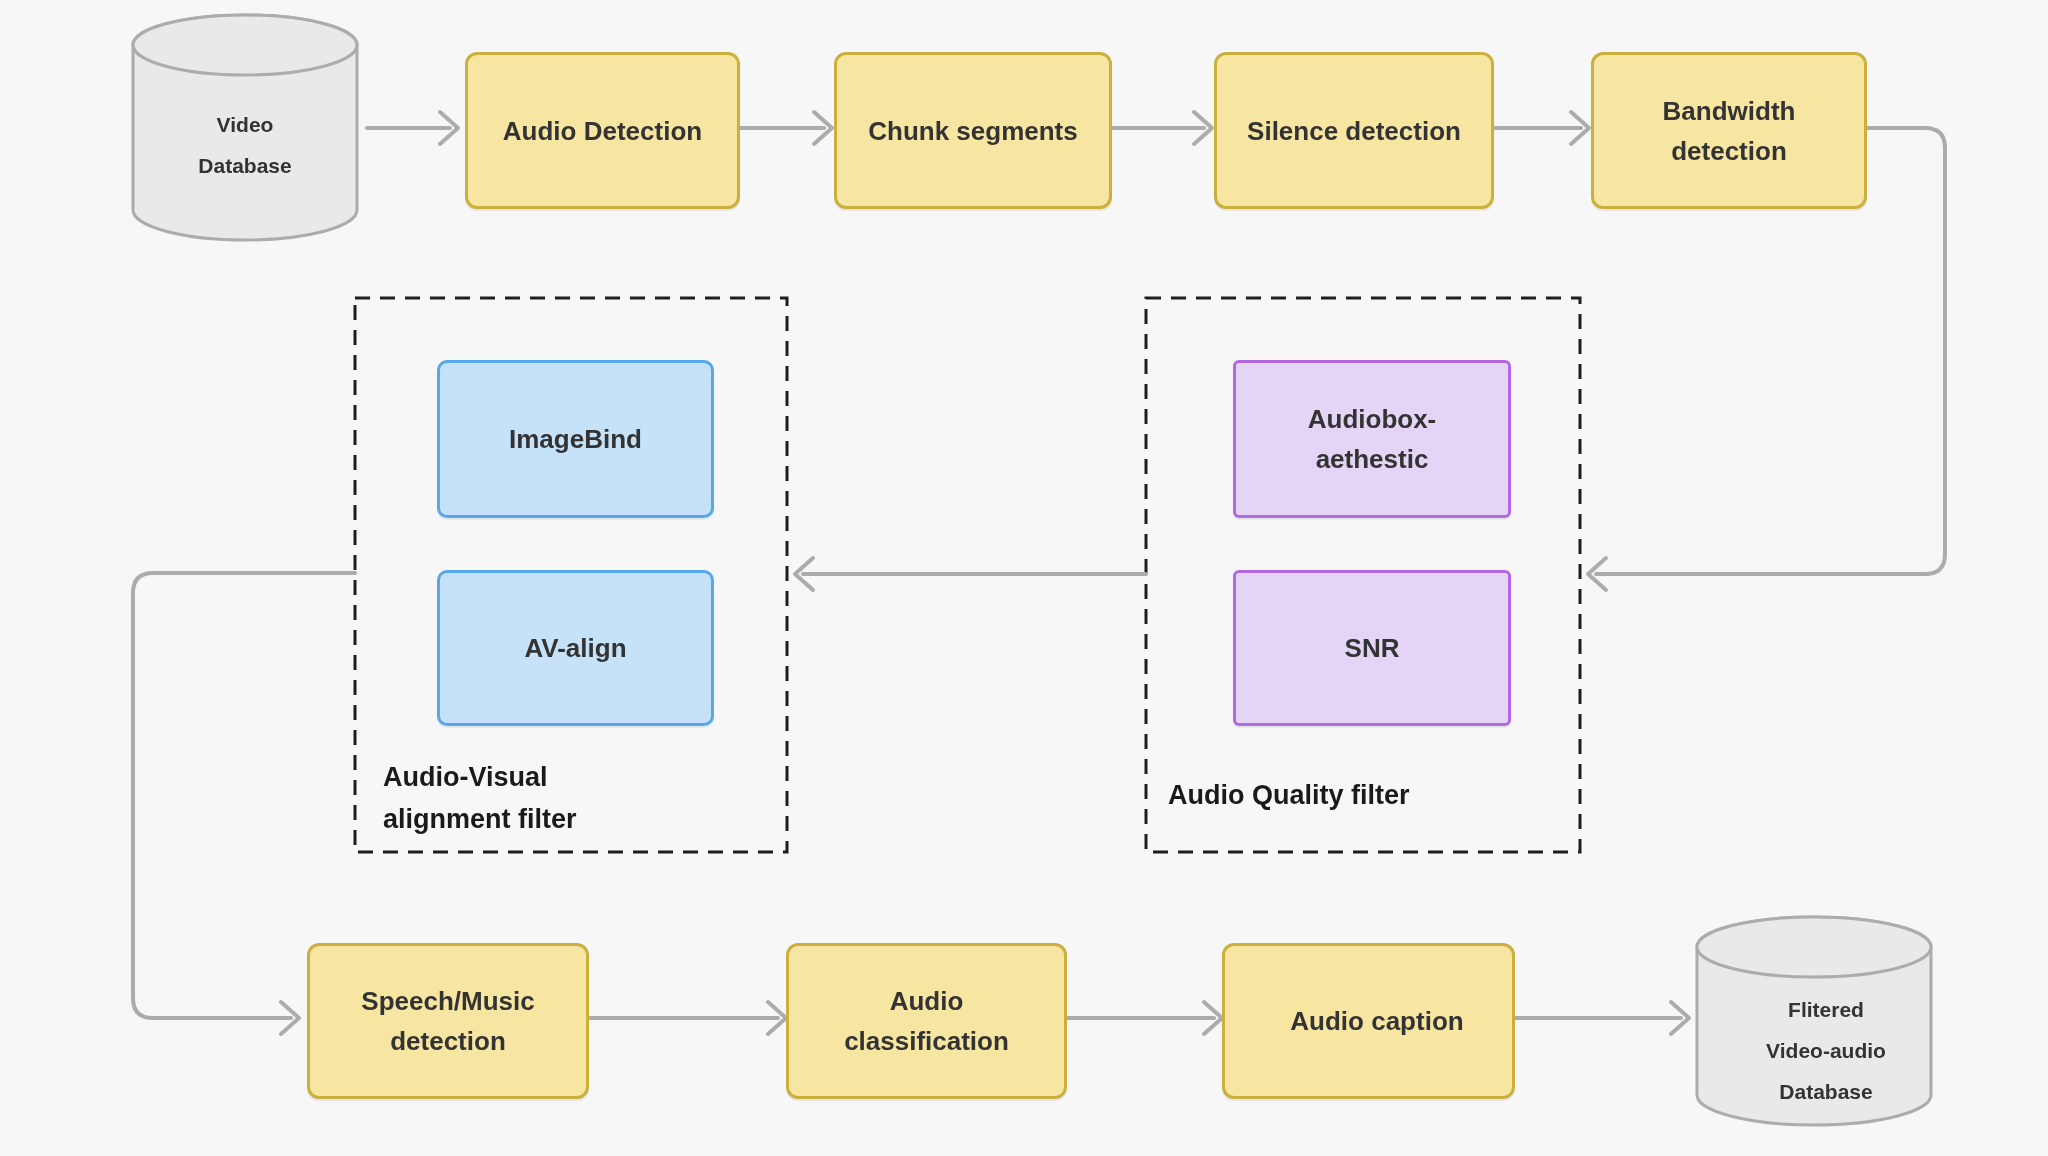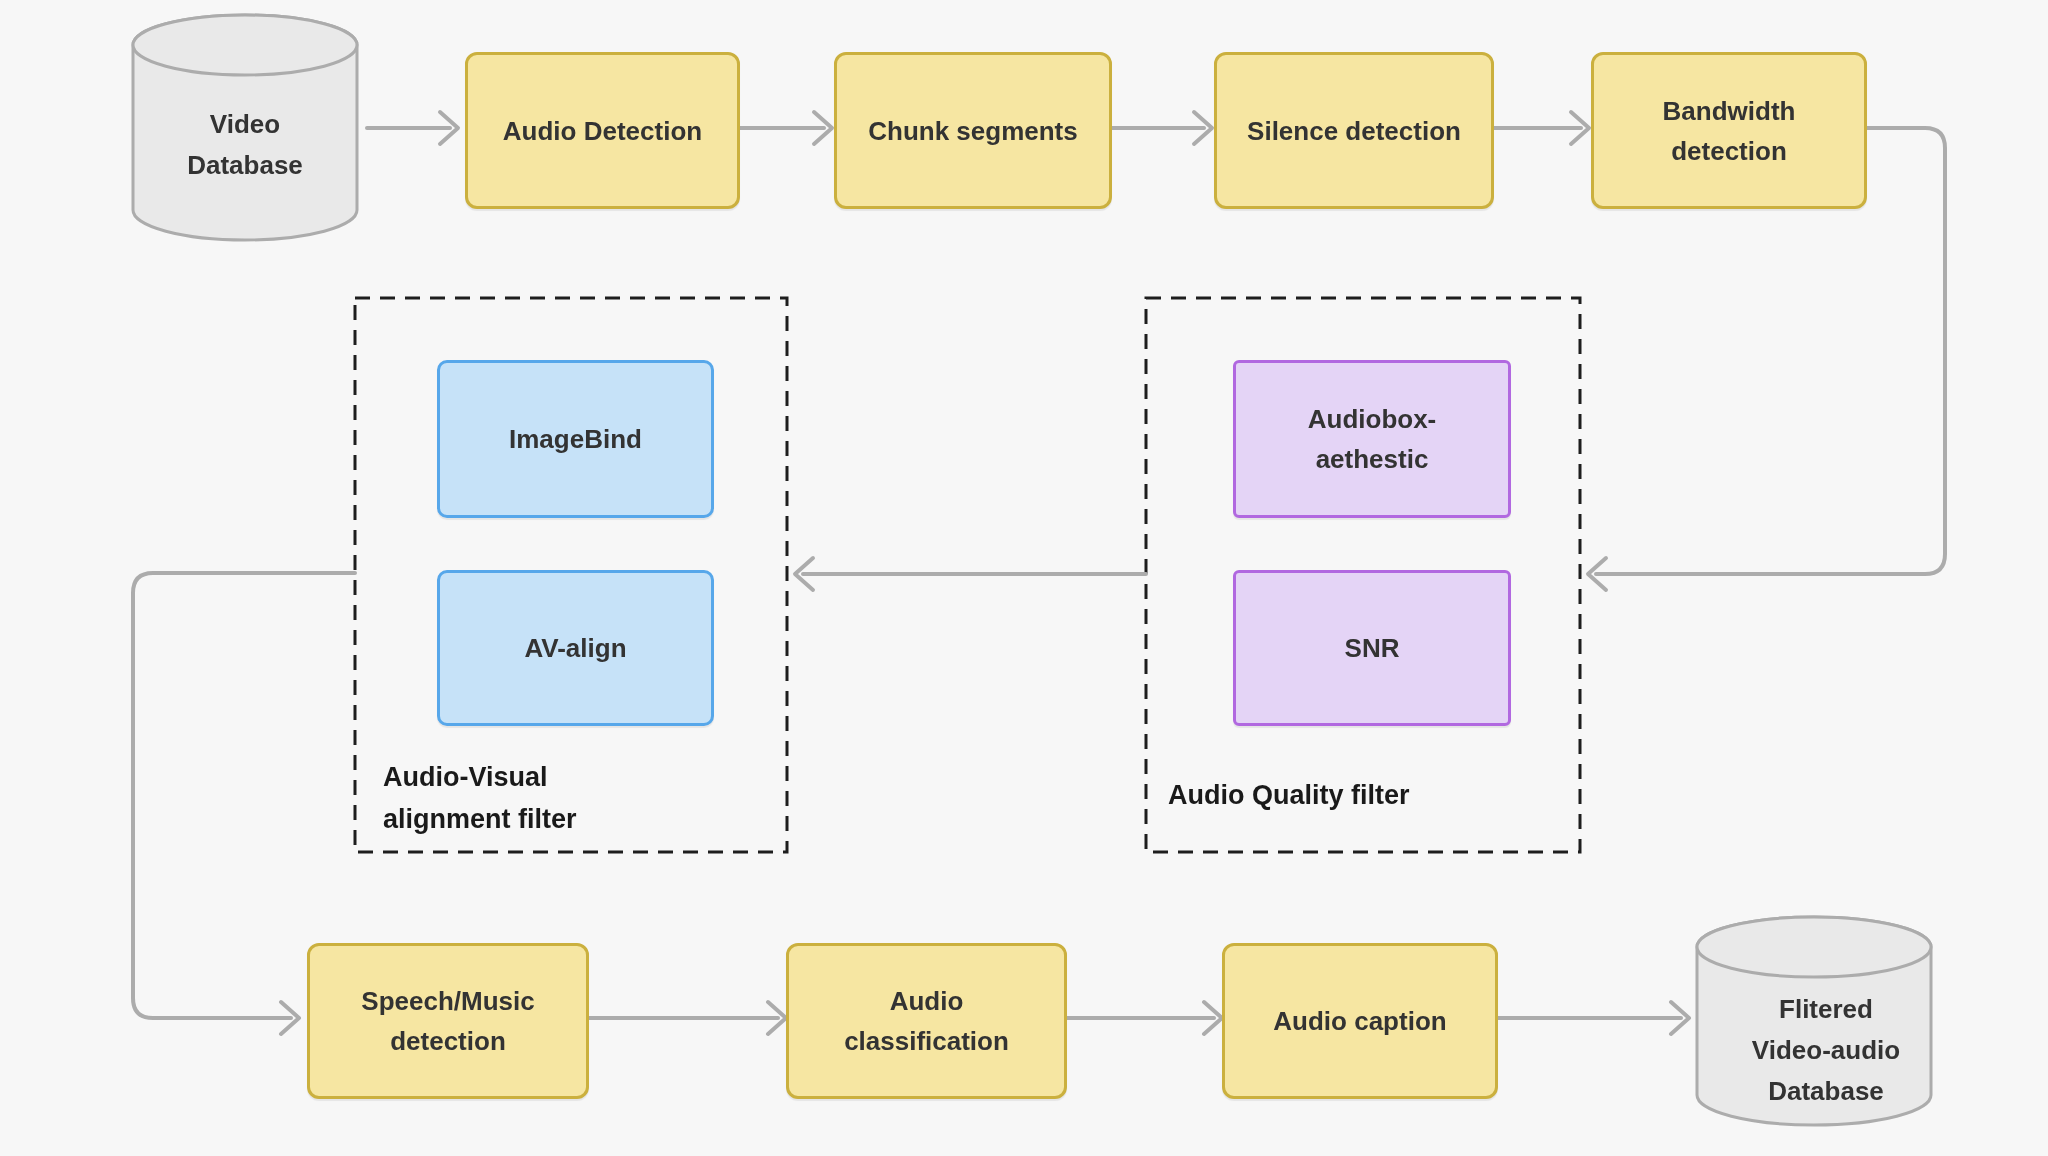--- a/index.html
+++ b/index.html
@@ -18,21 +18,21 @@
   .chev{fill:none;stroke:var(--arrow);stroke-width:4;stroke-linecap:round;stroke-linejoin:round;}
   .dashed{fill:none;stroke:var(--dashed-border);stroke-width:3;stroke-dasharray:15 10;}
   .cyl{fill:var(--db-fill);stroke:var(--db-border);stroke-width:3;}
   .node{position:absolute;z-index:2;display:flex;flex-direction:column;align-items:center;justify-content:center;
         text-align:center;font-weight:bold;font-size:26px;line-height:40px;color:var(--text);
         border:3px solid;border-radius:12px;box-shadow:0 2px 1px rgba(0,0,0,0.07);}
   .process{background:var(--process-fill);border-color:var(--process-border);}
   .model-blue{background:var(--model-blue-fill);border-color:var(--model-blue-border);border-radius:10px;}
   .model-purple{background:var(--model-purple-fill);border-color:var(--model-purple-border);border-radius:6px;}
   .cyl-label{position:absolute;z-index:2;display:flex;flex-direction:column;align-items:center;justify-content:center;
-             text-align:center;font-weight:bold;font-size:26px;line-height:41px;color:var(--text);}
+             text-align:center;font-weight:bold;font-size:21px;line-height:41px;color:var(--text);}
   .group-caption{position:absolute;z-index:2;font-weight:bold;font-size:27px;line-height:42px;color:#1a1a1a;}
   .line{display:block;}
 </style>
 </head>
 <body>
 
 <div class="canvas">
 
   <svg class="wires" width="2048" height="1156" viewBox="0 0 2048 1156">
 
@@ -141,17 +141,17 @@
   </div>
 
   <div class="node process" style="left:307px;top:943px;width:276px;height:150px;">
     <span class="line">Speech/Music</span>
     <span class="line">detection</span>
   </div>
   <div class="node process" style="left:786px;top:943px;width:275px;height:150px;">
     <span class="line">Audio</span>
     <span class="line">classification</span>
   </div>
-  <div class="node process" style="left:1222px;top:943px;width:270px;height:150px;">
+  <div class="node process" style="left:1222px;top:943px;width:270px;height:150px;padding-left:17px;">
     <span>Audio caption</span>
   </div>
 
 </div>
 
 </body></html>

